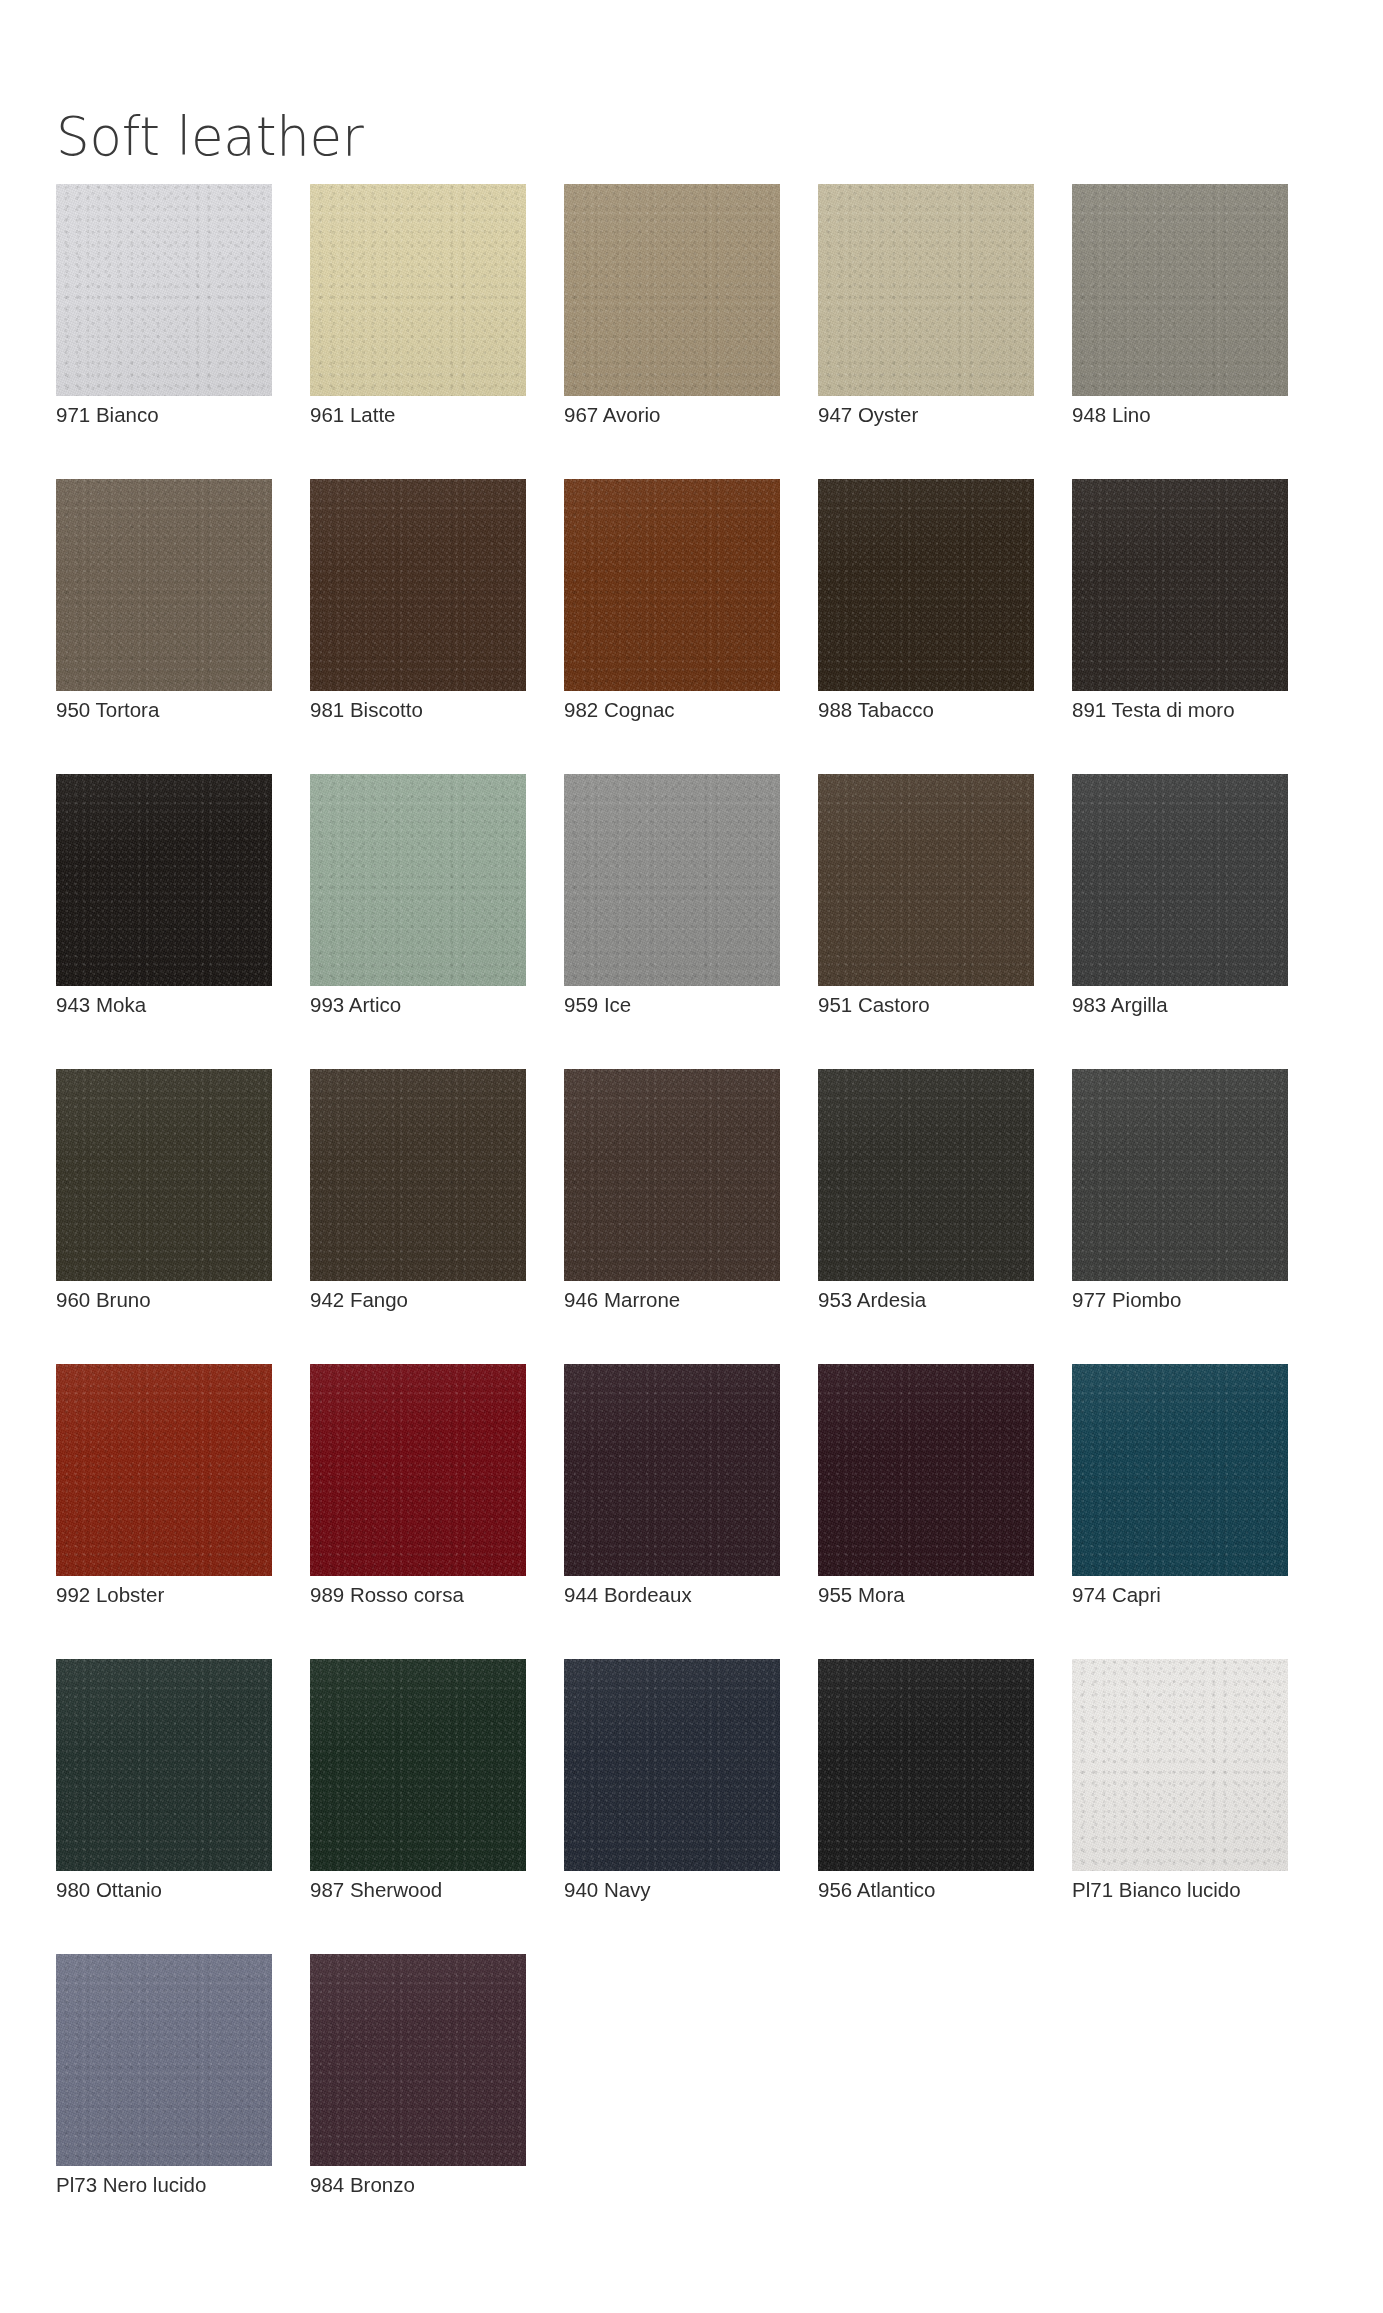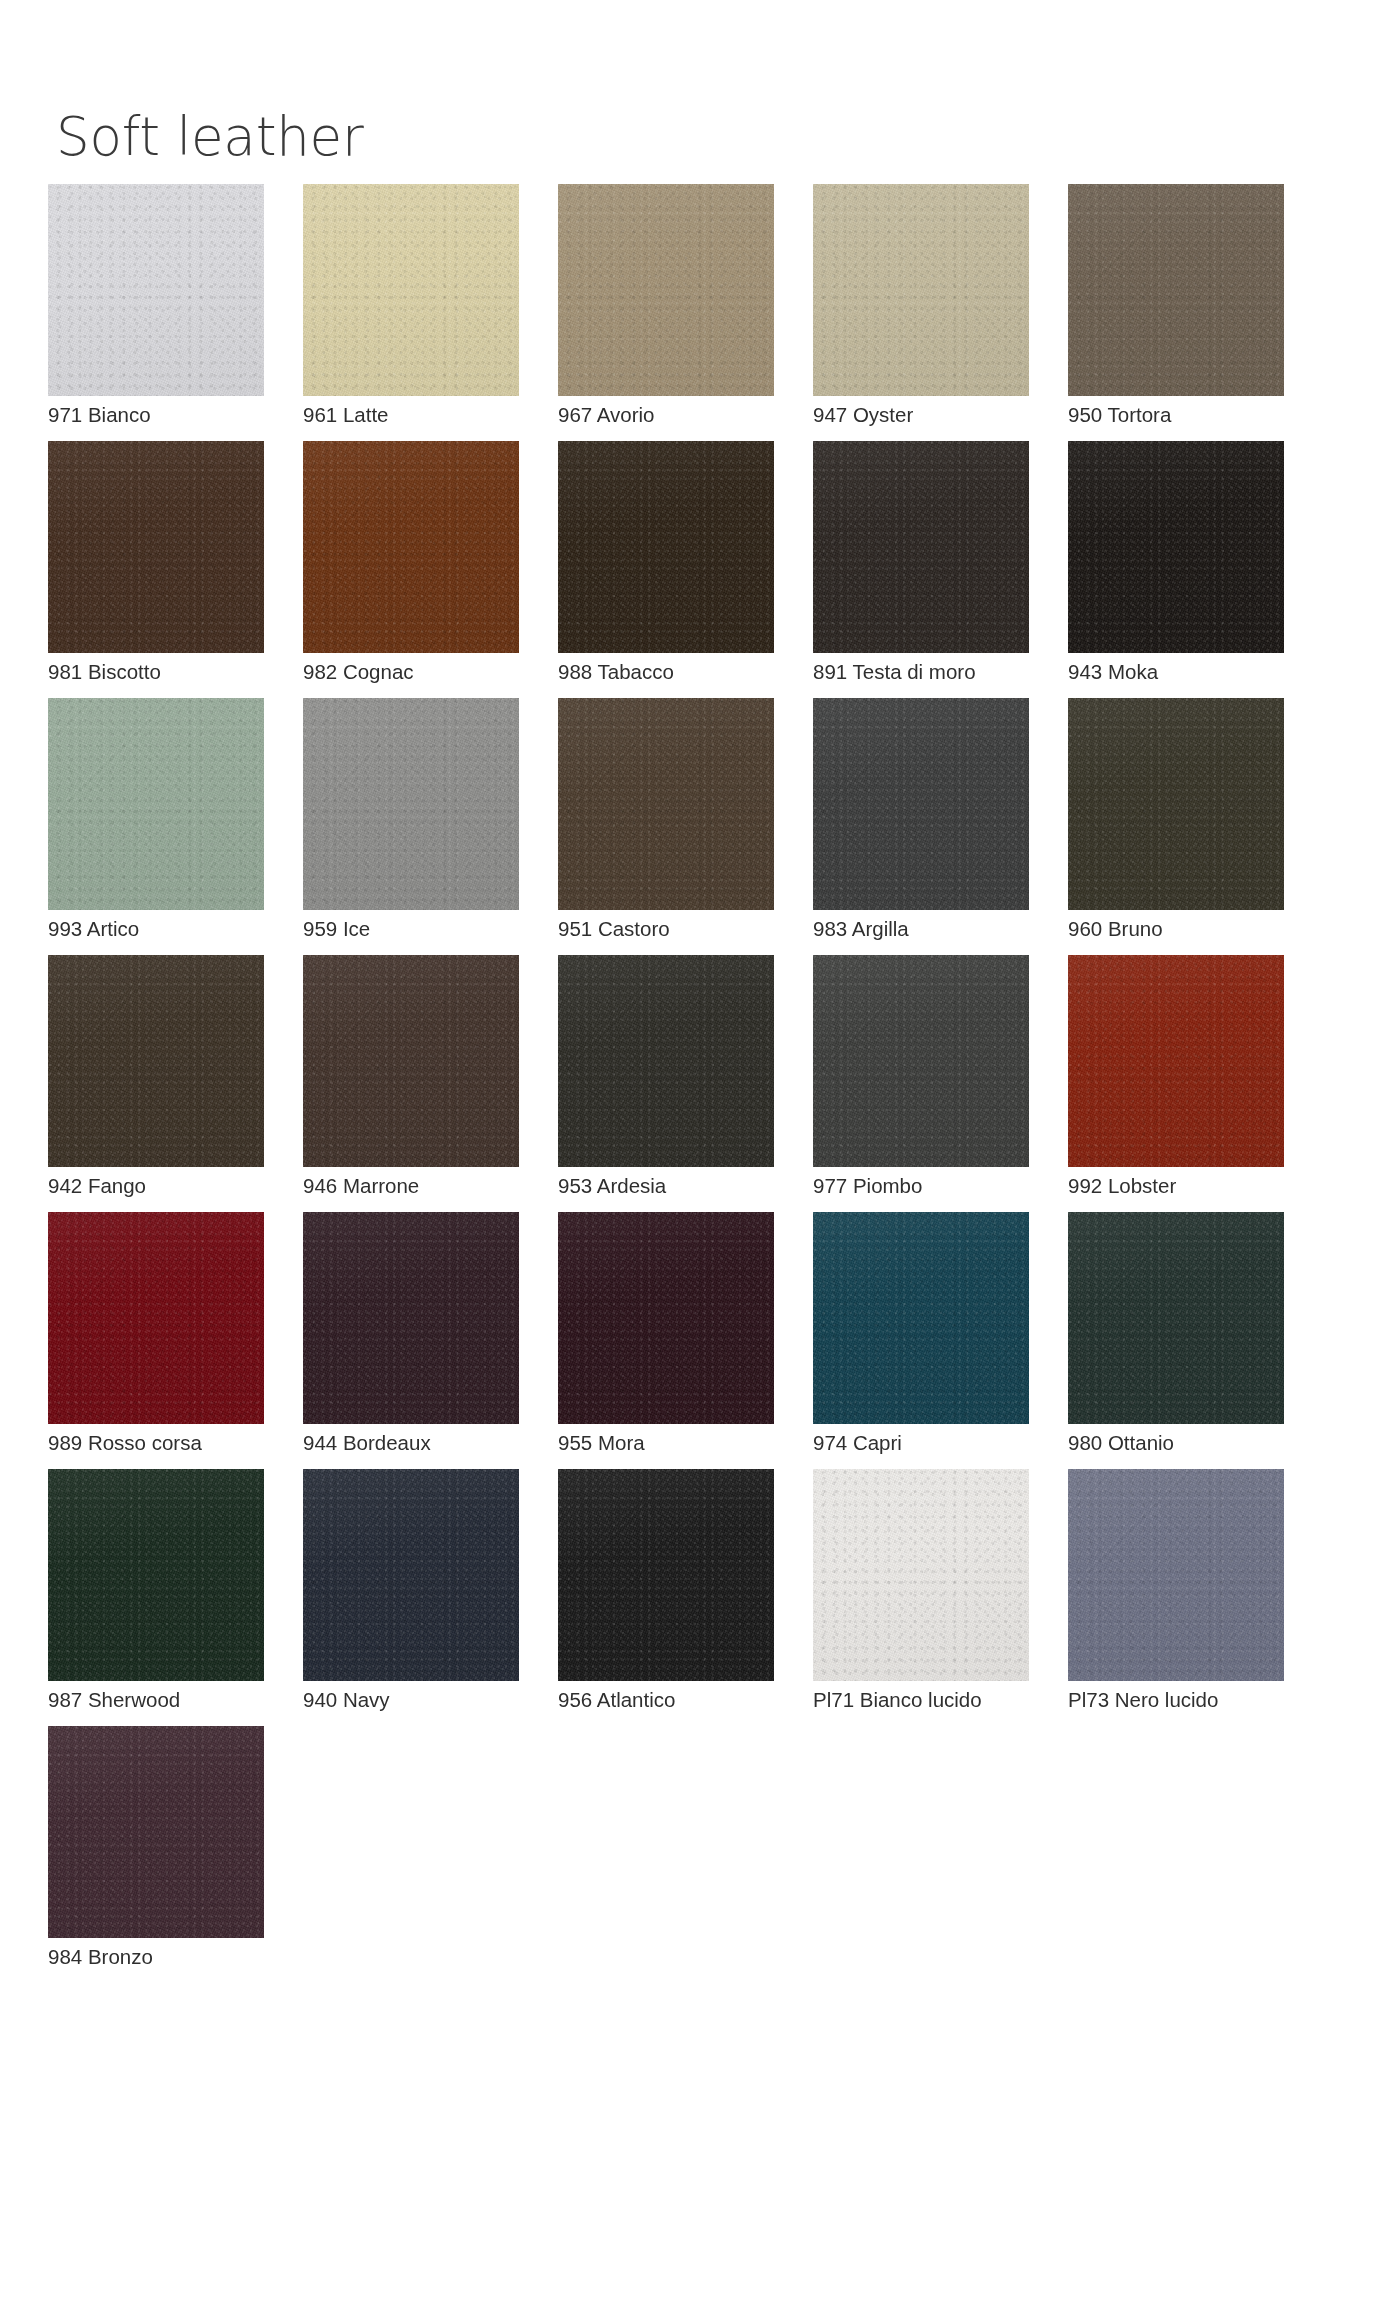--- a/index.html
+++ b/index.html
@@ -33,27 +33,28 @@
     line-height: 62px;
     font-weight: 300;
     letter-spacing: -0.2px;
     color: #3a3a3a;
     font-family: "DejaVu Sans", sans-serif;
     white-space: nowrap;
   }
 
   .swatch-grid {
     position: absolute;
-    left: 48px;
+    left: 56px;
     top: 168px;
     width: 1272px;
     display: grid;
     grid-template-columns: repeat(5, 216px);
     column-gap: 39px;
     row-gap: 0px;
+    gap: 38px;
   }
 
   .swatch-cell {
     width: 216px;
     height: 257px;
     position: relative;
     box-sizing: border-box;
   }
 
   .swatch-chip {
@@ -121,20 +122,24 @@
       </div>
       <div class="swatch-cell">
         <div class="swatch-chip" style="background-color: rgb(163, 146, 117);"></div>
         <div class="swatch-label">967 Avorio</div>
       </div>
       <div class="swatch-cell">
         <div class="swatch-chip" style="background-color: rgb(196, 187, 157);"></div>
         <div class="swatch-label">947 Oyster</div>
       </div>
       <div class="swatch-cell">
+        <div class="swatch-chip" style="background-color: rgb(139, 136, 124);"></div>
+        <div class="swatch-label">948 Lino</div>
+      </div>
+      <div class="swatch-cell">
         <div class="swatch-chip" style="background-color: rgb(109, 96, 80);"></div>
         <div class="swatch-label">950 Tortora</div>
       </div>
       <div class="swatch-cell">
         <div class="swatch-chip" style="background-color: rgb(67, 44, 30);"></div>
         <div class="swatch-label">981 Biscotto</div>
       </div>
       <div class="swatch-cell">
         <div class="swatch-chip" style="background-color: rgb(107, 49, 16);"></div>
         <div class="swatch-label">982 Cognac</div>

